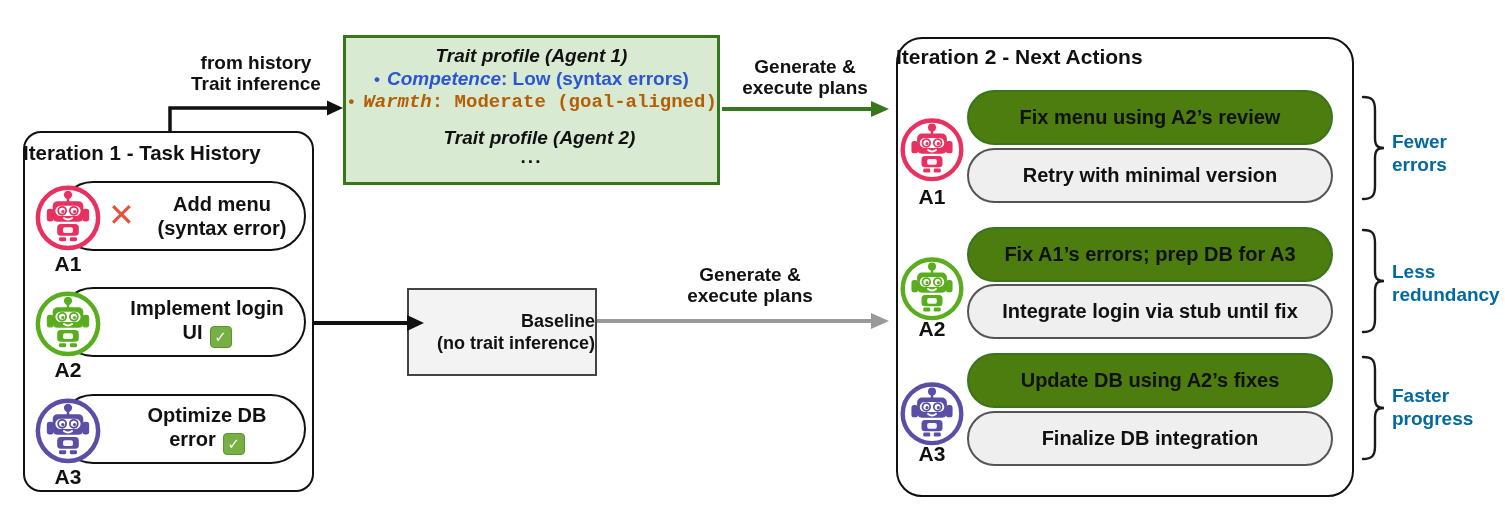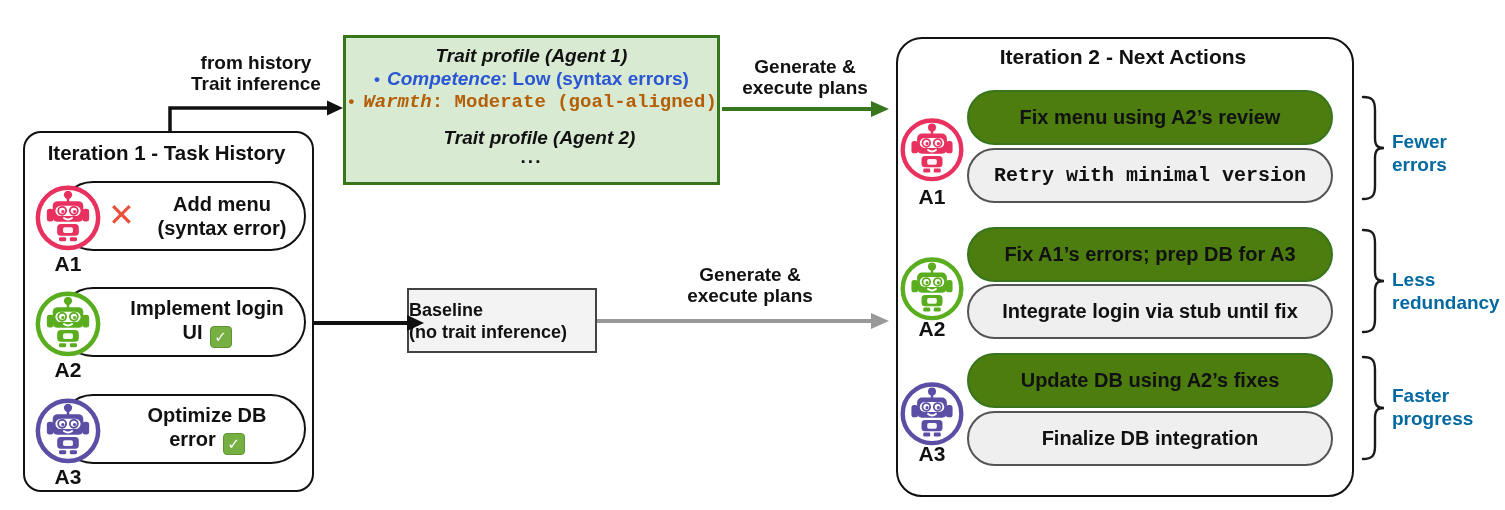--- a/index.html
+++ b/index.html
@@ -6,21 +6,21 @@
   #canvas{
     position:relative;width:1505px;height:510px;background:#ffffff;overflow:hidden;
     font-family:"Liberation Sans","DejaVu Sans",sans-serif;color:#111;
   }
   .abs{position:absolute;}
 
   
   .panel{position:absolute;background:#fff;border:2.5px solid #111;border-radius:22px;}
   #left-panel{left:23px;top:131px;width:287px;height:357px;border-radius:18px;}
   #right-panel{left:896px;top:37px;width:454px;height:456px;border-radius:26px;}
-  .panel-title{position:absolute;font-weight:bold;font-size:20.5px;text-align:center;}
+  .panel-title{position:absolute;font-weight:bold;font-size:20.5px;}
 
   
   .lpill{position:absolute;left:58px;width:248px;height:70px;border:2.5px solid #111;
     border-radius:35px;background:#fff;display:flex;align-items:center;justify-content:center;
     box-sizing:border-box;font-weight:bold;font-size:20px;line-height:24px;text-align:center;}
   .lpill .ptxt{width:100%;}
   .pad80{padding-left:80px;}
   .pad50{padding-left:50px;}
   .xmark{position:absolute;left:48px;top:14px;font-size:32px;font-weight:bold;color:#e8503a;line-height:36px;}
   .check{display:inline-block;width:20px;height:20px;background:#76b043;border:1px solid #5d9431;
@@ -40,22 +40,22 @@
   .tb-title{font-style:italic;color:#111;margin-top:7px;line-height:22px;}
   .tb-line{line-height:23px;white-space:nowrap;}
   .tb-blue{color:#2a56d4;}
   .tb-orange{color:#b45f06;font-family:Liberation Mono, monospace;}
   .tb-it{font-style:italic;}
   .tb-bullet{font-size:17px;margin-right:7px;}
   .tb-title2{font-style:italic;color:#111;margin-top:13px;line-height:22px;margin-left:16px;}
   .tb-dots{color:#111;line-height:16px;letter-spacing:2px;}
 
   
-  #baseline-box{left:407px;top:288px;width:190px;height:65px;background:#f3f3f3;border:2.5px solid #434343;
-    box-sizing:border-box;display:flex;flex-direction:column;align-items:flex-start;justify-content:center;
+  #baseline-box{left:407px;top:288px;width:190px;height:88px;background:#f3f3f3;border:2.5px solid #434343;
+    box-sizing:border-box;display:flex;flex-direction:column;align-items:flex-end;justify-content:center;
     font-weight:bold;font-size:18px;line-height:22px;text-align:center;}
 
   
   .arrow-label{position:absolute;font-weight:bold;font-size:19px;line-height:21px;text-align:center;color:#111;}
   #lbl-trait{left:150px;top:52px;width:212px;}
   #lbl-gen-top{left:712px;top:56px;width:186px;}
   #lbl-gen-bot{left:657px;top:264px;width:186px;}
 
   
   .rpill{position:absolute;left:967px;width:366px;height:55px;border-radius:27.5px;box-sizing:border-box;
@@ -164,41 +164,41 @@
   </div>
 
   <div class="panel" id="right-panel"></div>
   <div class="panel-title" style="left:896px;top:45px;width:454px;font-size:21px;">Iteration 2 - Next Actions</div>
 
   <svg class="robot c-a1" style="left:897px;top:113px;" width="70" height="70">
       <use href="#robot"></use>
     </svg>
   <div class="agent-label" style="left:904px;top:185px;">A1</div>
   <div class="rpill rpill-green" style="top:90px;">Fix menu using A2’s review</div>
-  <div class="rpill rpill-gray" style="top:148px;font-family:Liberation Mono, monospace;">Retry with minimal version</div>
+  <div class="rpill rpill-gray" style="top:148px;">Retry with minimal version</div>
 
   <svg class="robot c-a2" style="left:897px;top:252px;" width="70" height="70">
       <use href="#robot"></use>
     </svg>
   <div class="agent-label" style="left:904px;top:317px;">A2</div>
   <div class="rpill rpill-green" style="top:227px;">Fix A1’s errors; prep DB for A3</div>
   <div class="rpill rpill-gray" style="top:284px;">Integrate login via stub until fix</div>
 
   <svg class="robot c-a3" style="left:897px;top:377px;" width="70" height="70">
       <use href="#robot"></use>
     </svg>
   <div class="agent-label" style="left:904px;top:442px;">A3</div>
   <div class="rpill rpill-green" style="top:353px;">Update DB using A2’s fixes</div>
   <div class="rpill rpill-gray" style="top:411px;">Finalize DB integration</div>
 
   <div class="outcome" style="top:130px;">
     <div>Fewer</div>
     <div>errors</div>
   </div>
-  <div class="outcome" style="top:268px;">
+  <div class="outcome" style="top:260px;">
     <div>Less</div>
     <div>redundancy</div>
   </div>
   <div class="outcome" style="top:384px;">
     <div>Faster</div>
     <div>progress</div>
   </div>
 
   <svg id="overlay" viewBox="0 0 1505 510">
 

